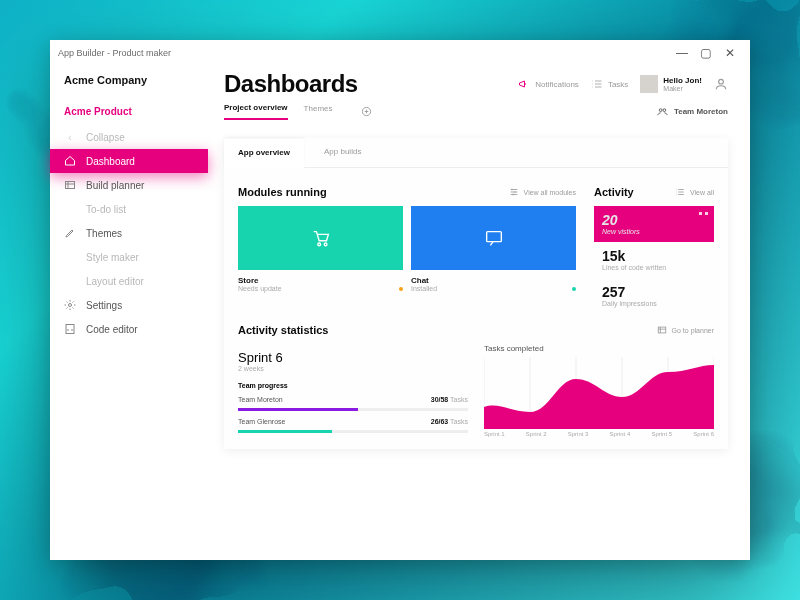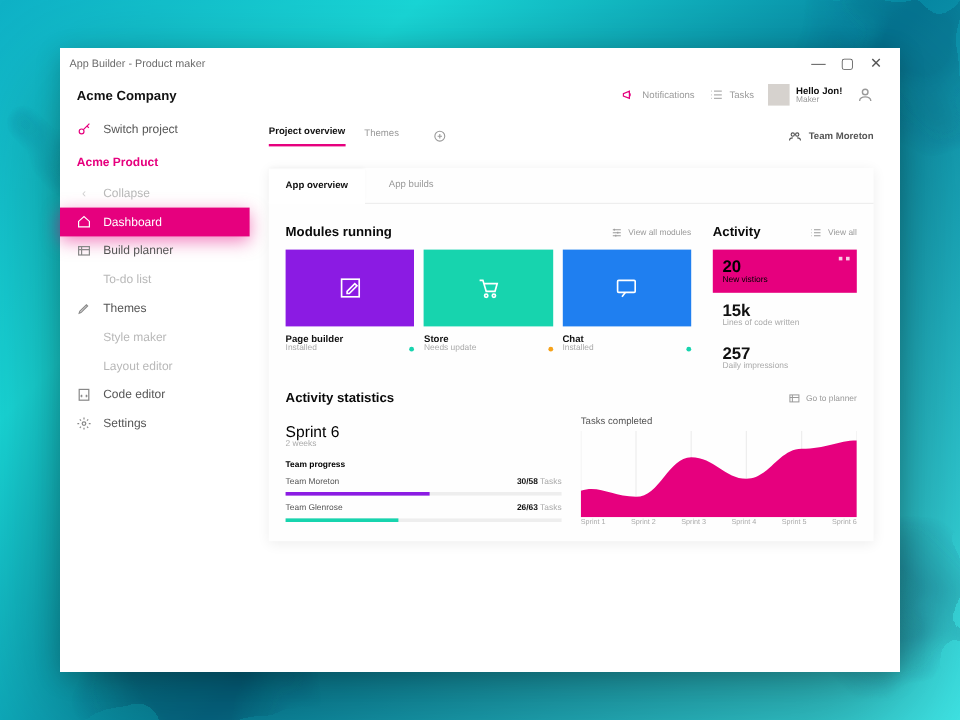--- a/index.html
+++ b/index.html
@@ -42,21 +42,21 @@
   .headrow{display:flex;align-items:center;gap:12px;padding-top:4px;}
   .h1{font-size:24px;font-weight:800;color:#0a0a0a;letter-spacing:-.5px;}
   .headrow .flex{flex:1;}
   .hitem{display:flex;align-items:center;gap:5px;font-size:8px;color:#9a9a9a;}
   .hitem .ic{width:12px;height:12px;color:#b0b0b0;}
   .hitem.pink .ic{color:#e6007e;}
   .avatar{width:18px;height:18px;background:#d6d2ce;}
   .userblk{line-height:1;}
   .userblk .uname{font-size:8px;font-weight:700;color:#111;}
   .userblk .urole{font-size:7px;color:#9a9a9a;}
-  .tabs1{display:flex;align-items:center;gap:16px;margin-top:17px;font-size:8px;color:#9a9a9a;}
+  .tabs1{display:flex;align-items:center;gap:16px;margin-top:5px;font-size:8px;color:#9a9a9a;}
   .tabs1 .tab{padding-bottom:6px;}
   .tabs1 .tab.cur{color:#111;font-weight:600;border-bottom:2px solid #e6007e;}
   .teamlabel{margin-left:auto;display:flex;align-items:center;gap:6px;font-size:8px;color:#555;font-weight:600;}
   .panel{margin-top:10px;background:#fefefe;box-shadow:0 2px 10px rgba(0,0,0,.07);padding:0 14px 12px;}
   .tabs2{display:flex;gap:6px;font-size:8px;margin:18px -14px;border-bottom:1px solid #eee;}
   .tabs2 .tab{padding:9px 14px;color:#9a9a9a;}
   .tabs2 .tab.cur{color:#111;font-weight:700;background:#fff;border-bottom:2px solid #fff;position:relative;top:1px;box-shadow:0 -2px 3px rgba(0,0,0,.03);}
   .modrow{display:flex;gap:18px;margin-top:12px;}
   .modcol{flex:1;min-width:0;}
   .sectionhead{display:flex;align-items:center;margin-bottom:8px;}
@@ -70,21 +70,21 @@
   .tile.blue{background:#1f7ff0;}
   .card .cname{font-size:8px;font-weight:700;color:#111;margin-top:6px;}
   .card .cstat{font-size:7px;color:#aaa;display:flex;align-items:center;gap:4px;}
   .card .cstat .dot{width:4px;height:4px;border-radius:50%;margin-left:auto;}
   .dot.green{background:#17d4ae;}
   .dot.orange{background:#f6a21a;}
   .actcol{width:120px;}
   .metric{padding:6px 8px 7px;}
   .metric .val{font-size:14px;font-weight:800;}
   .metric .lab{font-size:7px;}
-  .metric.pink{background:#e6007e;color:#000000;position:relative;}
+  .metric.pink{background:#e6007e;color:#e5e5e5;position:relative;font-style:italic;}
   .metric.pink .sqdots{position:absolute;top:6px;right:6px;display:flex;gap:3px;}
   .sqdots i{width:3px;height:3px;background:rgba(255,255,255,.8);display:block;}
   .metric.plain{color:#111;}
   .metric.plain .lab{color:#aaa;}
   .statsrow{display:flex;gap:16px;margin-top:0;}
   .statscol{flex:1;}
   .sprint{font-size:13px;font-weight:400;margin-top:6px;}
   .sprintsub{font-size:7px;color:#aaa;}
   .tp{font-size:7px;font-weight:700;margin-top:10px;}
   .bar{height:3px;background:#eee;margin-top:5px;position:relative;}
@@ -116,29 +116,20 @@
     <span class="spacer"></span>
     <span class="wbtn">—</span>
     <span class="wbtn">▢</span>
     <span class="wbtn">✕</span>
   </div>
 
   <div class="chrome">
 
     <div class="sidebar">
       <div class="brand">Acme Company</div>
-      <div class="srow switch">
-        <span class="ic">
-          <svg width="12" height="12" viewBox="0 0 24 24" fill="none" stroke="currentColor" stroke-width="2">
-              <circle cx="8" cy="15" r="4"></circle>
-              <path d="M11 12 21 2M17 6l3 3"></path>
-            </svg>
-        </span>
-        <span>Switch project</span>
-      </div>
       <div class="project-name">Acme Product</div>
 
       <div class="srow dim">
         <span class="ic">‹</span>
         <span>Collapse</span>
       </div>
       <div class="srow active">
         <span class="ic">
           <svg width="12" height="12" viewBox="0 0 24 24" fill="none" stroke="currentColor" stroke-width="2">
               <path d="M3 11 12 3l9 8v9H3z"></path>
@@ -171,39 +162,40 @@
         <span class="ic"></span>
         <span>Style maker</span>
       </div>
       <div class="srow dim">
         <span class="ic"></span>
         <span>Layout editor</span>
       </div>
       <div class="srow">
         <span class="ic">
           <svg width="12" height="12" viewBox="0 0 24 24" fill="none" stroke="currentColor" stroke-width="2">
+              <circle cx="12" cy="12" r="3"></circle>
+              <path d="M12 2v3M12 19v3M4 12H1M23 12h-3M5 5l2 2M17 17l2 2M19 5l-2 2M7 17l-2 2"></path>
+            </svg>
+        </span>
+        <span>Settings</span>
+      </div>
+      <div class="srow">
+        <span class="ic">
+          <svg width="12" height="12" viewBox="0 0 24 24" fill="none" stroke="currentColor" stroke-width="2">
               <rect x="4" y="3" width="16" height="18"></rect>
               <path d="M9 12l-2 2 2 2M15 12l2 2-2 2"></path>
             </svg>
         </span>
         <span>Code editor</span>
       </div>
-      <div class="srow">
-        <span class="ic">
-          <svg width="12" height="12" viewBox="0 0 24 24" fill="none" stroke="currentColor" stroke-width="2">
-              <circle cx="12" cy="12" r="3"></circle>
-              <path d="M12 2v3M12 19v3M4 12H1M23 12h-3M5 5l2 2M17 17l2 2M19 5l-2 2M7 17l-2 2"></path>
-            </svg>
-        </span>
-        <span>Settings</span>
-      </div>
     </div>
 
     <div class="main">
       <div class="headrow">
+        <div class="h1">Dashboards</div>
         <div class="flex"></div>
         <div class="hitem pink">
           <span class="ic">
             <svg width="12" height="12" viewBox="0 0 24 24" fill="none" stroke="currentColor" stroke-width="2">
                 <path d="M3 10v4l10 4V6L3 10zM13 9a4 4 0 010 6"></path>
               </svg>
           </span>
           <span>Notifications</span>
         </div>
         <div class="hitem">
@@ -263,35 +255,20 @@
               <div class="link">
                 <span class="ic">
                   <svg width="10" height="10" viewBox="0 0 24 24" fill="none" stroke="currentColor" stroke-width="2">
                       <path d="M4 6h16M4 12h16M4 18h16M7 4v4M14 10v4M10 16v4"></path>
                     </svg>
                 </span>
                 <span>View all modules</span>
               </div>
             </div>
             <div class="cards">
-              <div class="card">
-                <div class="tile purple">
-                    <span>
-                      <svg width="22" height="22" viewBox="0 0 24 24" fill="none" stroke="#fff" stroke-width="1.5">
-                        <rect x="4" y="4" width="16" height="16"></rect>
-                        <path d="M9 15l7-7 2 2-7 7H9v-2z"></path>
-                      </svg>
-                    </span>
-                  </div>
-                <div class="cname">Page builder</div>
-                <div class="cstat">
-                    <span>Installed</span>
-                    <span class="dot green"></span>
-                  </div>
-              </div>
               <div class="card">
                 <div class="tile teal">
                     <span>
                       <svg width="22" height="22" viewBox="0 0 24 24" fill="none" stroke="#fff" stroke-width="1.5">
                         <path d="M4 5h3l3 10h8l2-7H8"></path>
                         <circle cx="10" cy="19" r="1.5"></circle>
                         <circle cx="17" cy="19" r="1.5"></circle>
                       </svg>
                     </span>
                   </div>

